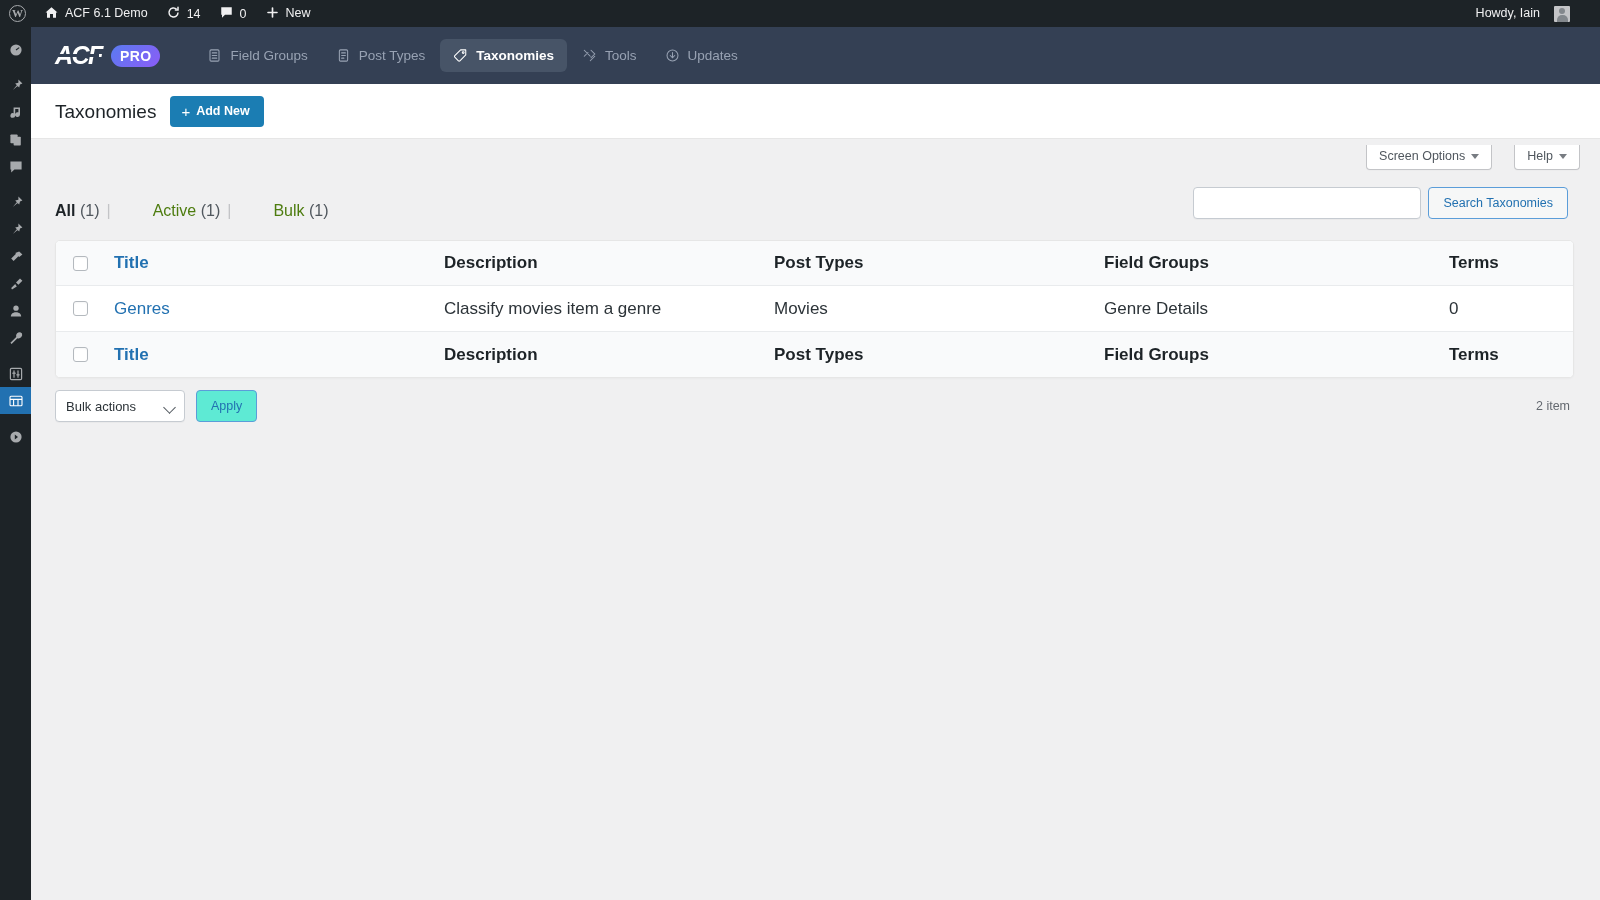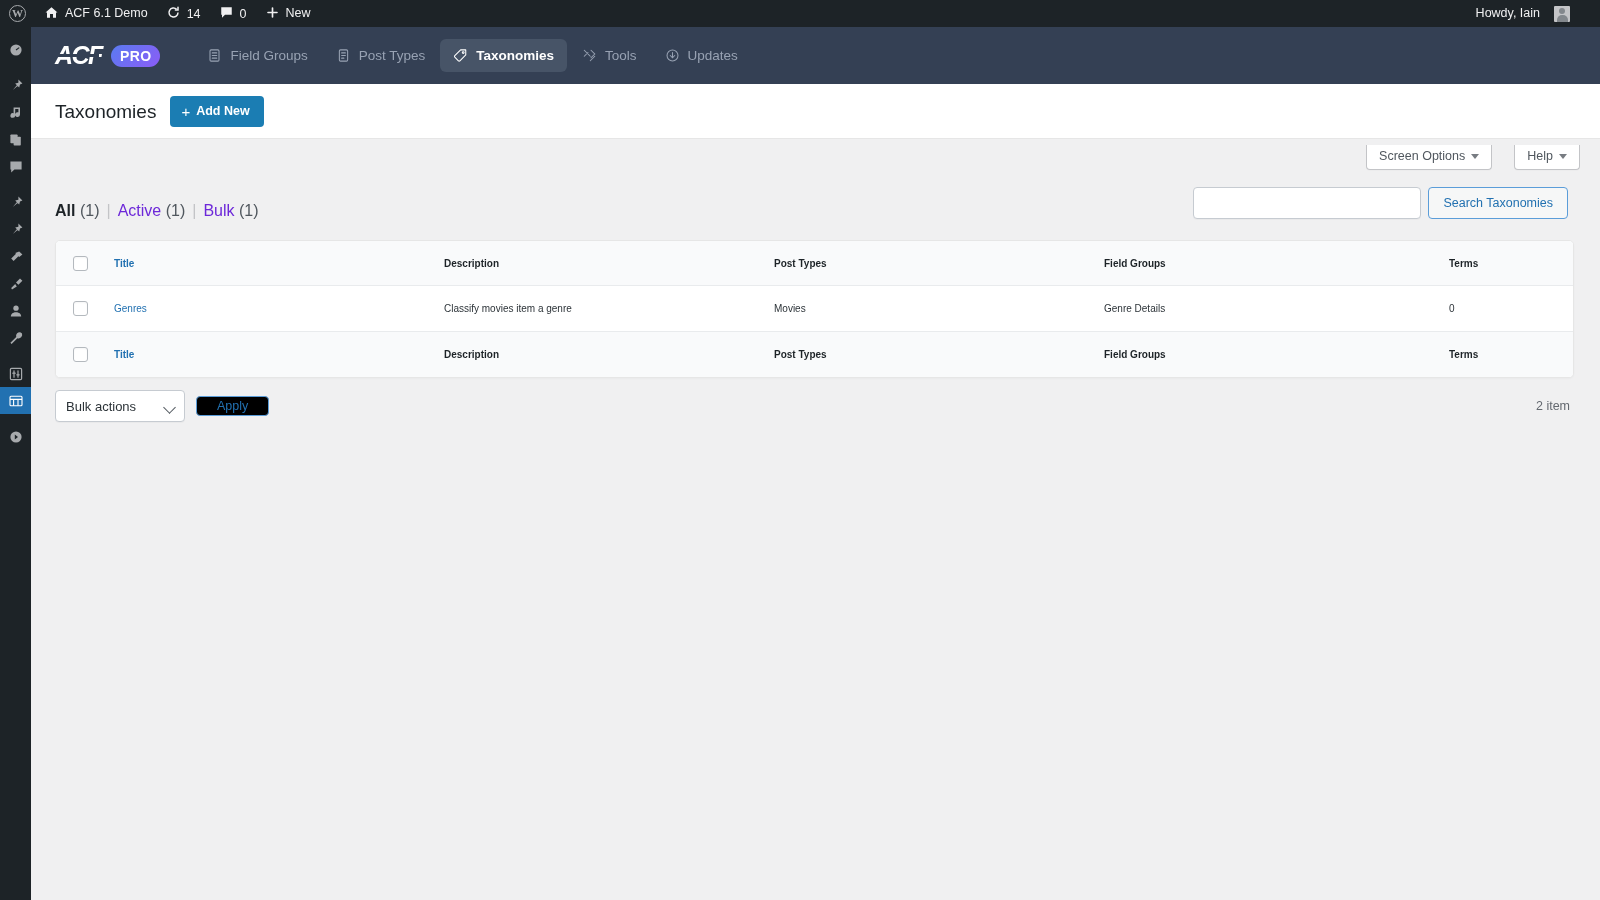--- a/index.html
+++ b/index.html
@@ -163,21 +163,21 @@
     width: 0; height: 0;
     border-left: 4px solid transparent; border-right: 4px solid transparent;
     border-top: 5px solid #787c82;
   }
 
   .subsubsub {
     position: absolute; top: 62px; left: 24px;
     font-size: 16px; color: #50575e;
     display: flex; align-items: center; gap: 0;
   }
-  .subsubsub a { color: #6d28d9; text-decoration: none; }
+  .subsubsub a { color: #4d7c0f; text-decoration: none; margin-left: 35px; }
   .subsubsub .current-filter { color: #1d2327; font-weight: bold; }
   .subsubsub .cnt { color: #50575e; font-weight: normal; }
   .subsubsub .divider { color: #c3c4c7; padding: 0 7px; }
 
   #search-box {
     position: absolute; top: 47px; right: 32px;
     display: flex; align-items: center; gap: 7px;
   }
   #search-input {
     width: 228px; height: 32px;
@@ -197,21 +197,21 @@
 
   
   #the-list-table {
     position: absolute; top: 100px; left: 24px;
     width: 1519px;
     background: #fff;
     border: 1px solid #e6e6e6;
     border-radius: 5px;
     box-shadow: 0 1px 2px rgba(0,0,0,.03);
     overflow: hidden;
-    font-size: 10px;
+    font-size: 17px;
   }
   .tbl-row {
     display: flex; align-items: center;
     min-height: 45px;
     border-bottom: 1px solid #e9ebed;
   }
   .tbl-row:last-child { border-bottom: 0; }
   .tbl-head, .tbl-foot { background: #f9fafb; }
   .tbl-head .cell, .tbl-foot .cell { font-weight: bold; color: #1d2327; }
   .tbl-body { background: #fff; min-height: 46px; }
@@ -246,22 +246,22 @@
     font-family: "Liberation Sans", sans-serif;
     box-shadow: 0 1px 1px rgba(0,0,0,.03);
   }
   .sel-caret {
     position: absolute; right: 11px; top: 13px;
     width: 9px; height: 9px; pointer-events: none;
     border-left: 1.6px solid #50575e; border-bottom: 1.6px solid #50575e;
     transform: rotate(-45deg);
   }
   #doaction {
-    height: 20px; padding: 0 20px; margin-left: 11px;
-    background: #000000; border: 1px solid #5b9dd9; border-radius: 4px;
+    height: 32px; padding: 0 14px; margin-left: 11px;
+    background: #5eead4; border: 1px solid #5b9dd9; border-radius: 4px;
     color: #2271b1; font-size: 12.5px; cursor: pointer;
     font-family: "Liberation Sans", sans-serif;
   }
   #item-count {
     margin-left: auto; font-size: 12.5px; color: #646970; padding-right: 4px;
   }
 
   
   #wpfooter {
     position: absolute; bottom: 0; left: 31px;

